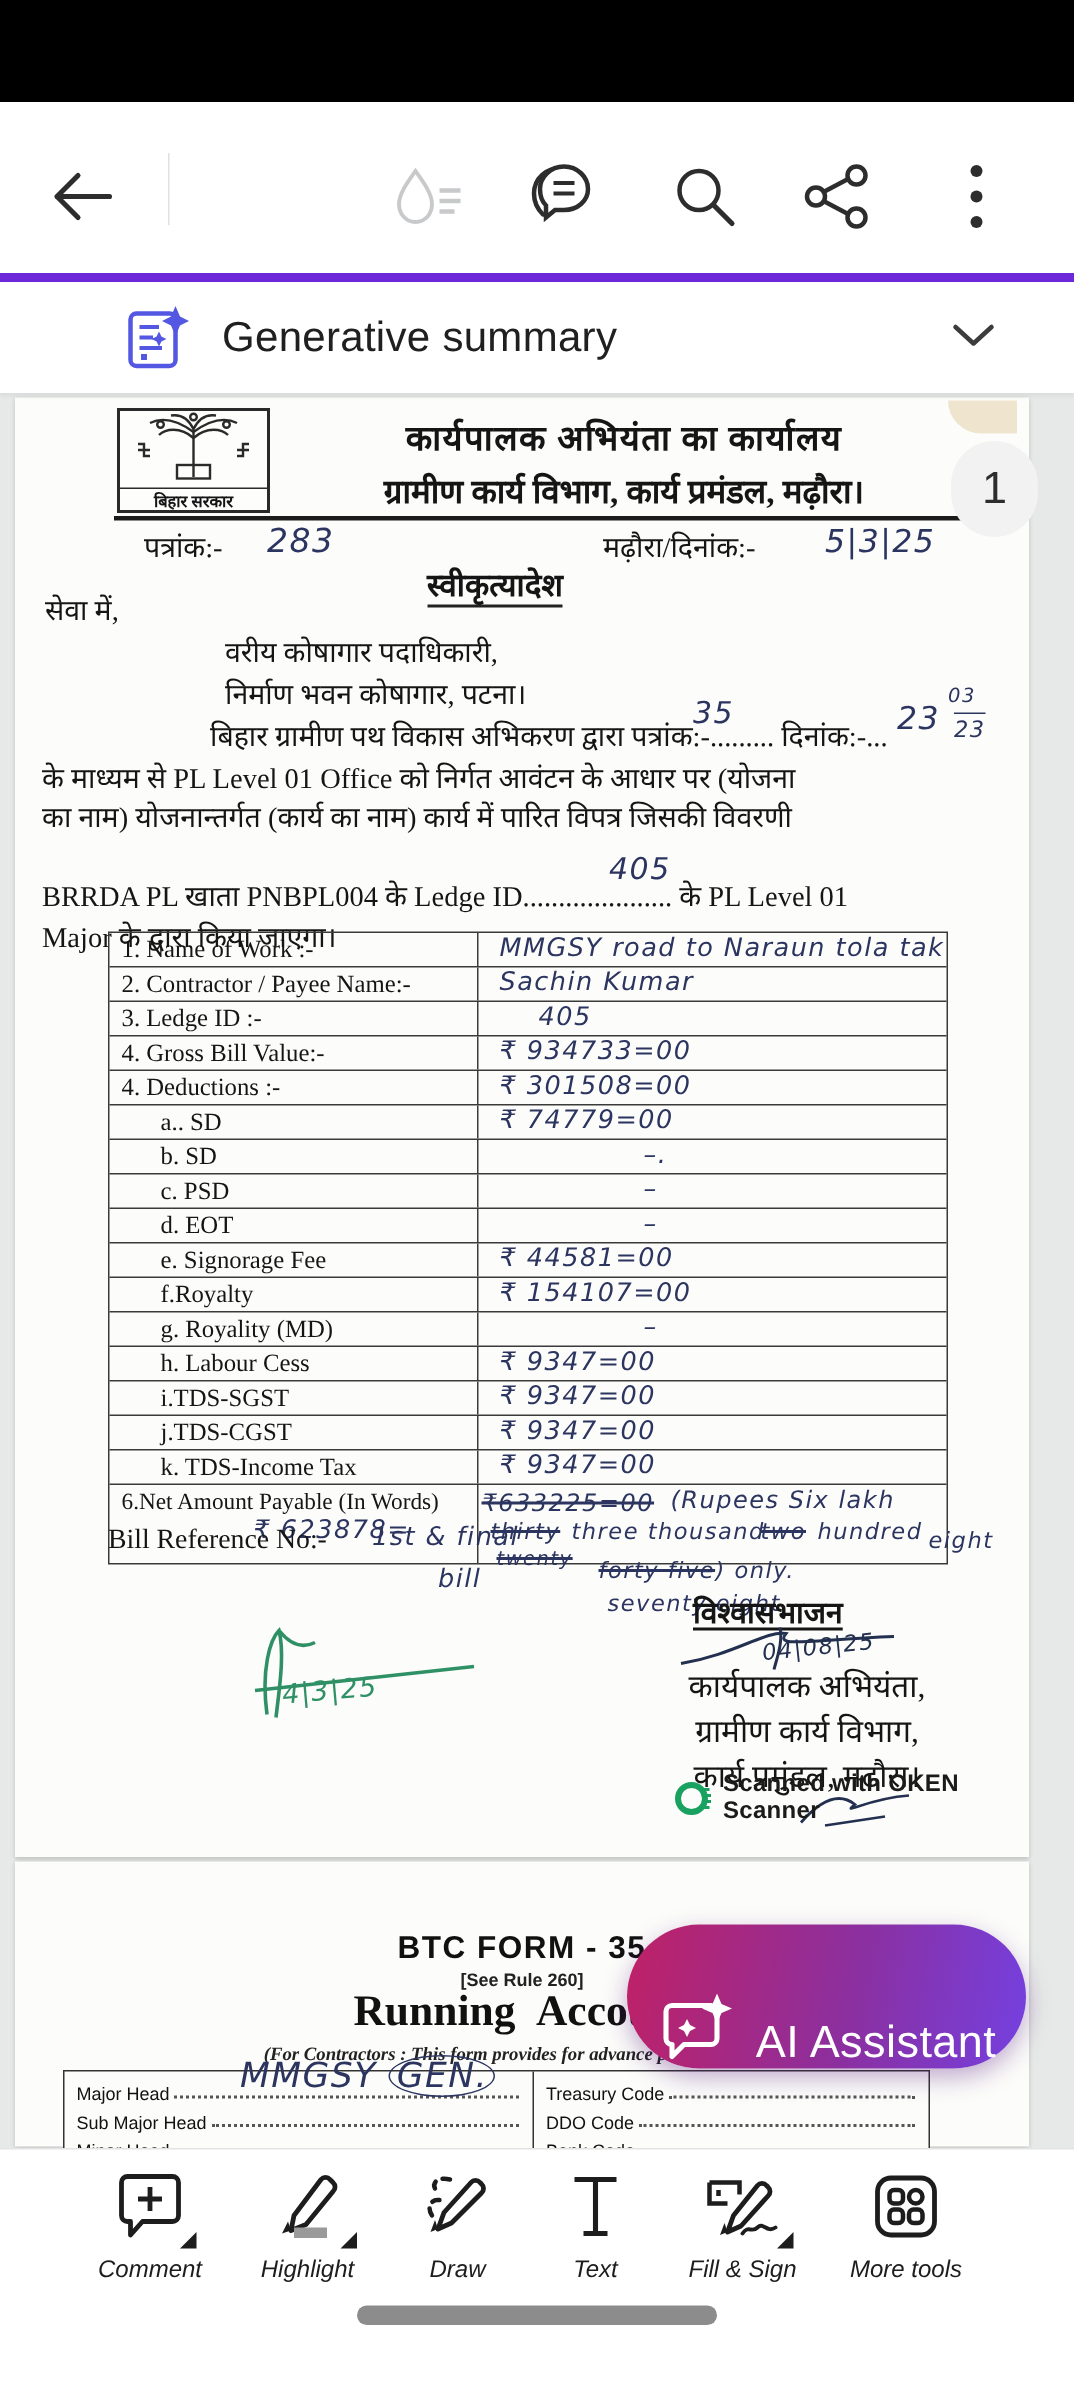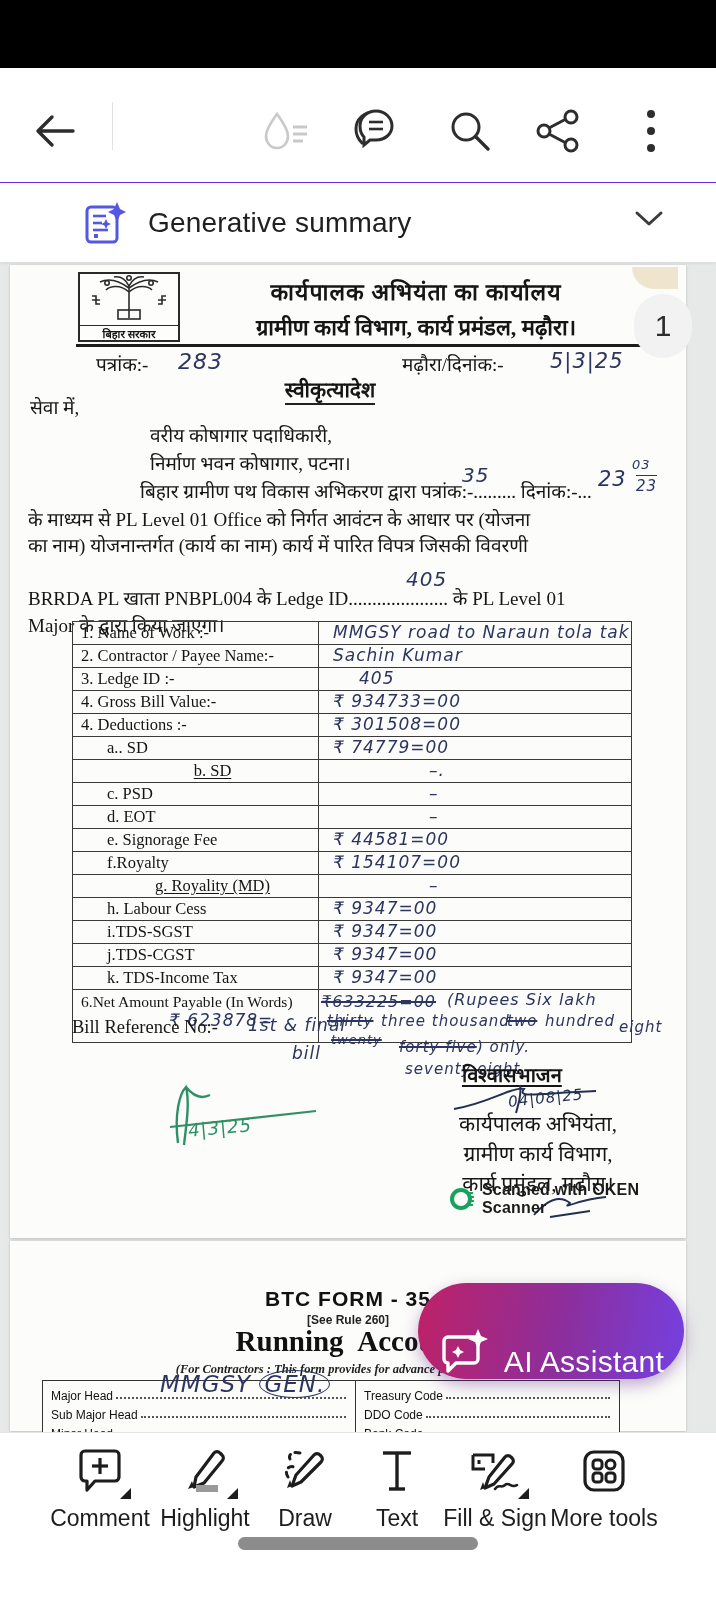--- a/index.html
+++ b/index.html
@@ -8,21 +8,21 @@
     position:relative; width:716px; height:1600px; overflow:hidden;
     font-family:"Liberation Sans", sans-serif; background:#fff;
   }
   
   .status-bar { position:absolute; left:0; top:0; width:716px; height:68px; background:#000; }
   .top-toolbar { position:absolute; left:0; top:68px; width:716px; height:114px; background:#fff; }
   .tt-divider { position:absolute; left:112px; top:34px; width:1px; height:48px; background:#e0e0e0; }
   .tbtn { position:absolute; top:37px; width:52px; height:52px; display:flex; align-items:center; justify-content:center; background:none; border:none; cursor:pointer; }
   .summary-bar {
     position:absolute; left:0; top:182px; width:716px; height:80px; background:#fff;
-    border-top:1px solid #6d28d9; box-shadow:0 2px 3px rgba(0,0,0,.06);
+    border-top:6px solid #6d28d9; box-shadow:0 2px 3px rgba(0,0,0,.06);
     display:flex; align-items:center; z-index:5;
   }
   .summary-bar .gs-icon { margin-left:84px; }
   .summary-label { margin-left:22px; font-size:28px; color:#202020; font-weight:500; letter-spacing:.2px; }
   .summary-chevron { position:absolute; right:52px; top:26px; }
 
   
   .viewer { position:absolute; left:0; top:262px; width:716px; height:1170px; background:#e7e9e8; overflow:hidden; }
   .page { position:absolute; left:10px; width:676px; background:#fcfcfa; box-shadow:0 1px 3px rgba(0,0,0,.18); }
   .page1 { top:3px; height:973px; }
@@ -49,21 +49,21 @@
   .letter-line { left:0; top:86px; width:676px; height:26px; font-size:19px; }
   .title-line { left:0; top:110px; width:640px; text-align:center; }
   .doc-title { font-size:21px; font-weight:bold; border-bottom:2px solid #222; padding-bottom:1px; }
   .bodyline { font-size:19px; line-height:26px; white-space:nowrap; }
 
   .doc-table { left:62px; top:356px; width:560px; border:1.5px solid #3a3a3a; }
   .trow { display:flex; border-bottom:1.5px solid #3a3a3a; height:23px; }
   .trow:last-child { border-bottom:none; }
   .tl { width:246px; border-right:1.5px solid #3a3a3a; font-size:16.5px; padding:1px 0 0 8px; white-space:nowrap; }
   .tl.indent { padding-left:34px; }
-  .tl.u { text-decoration:underline; text-underline-offset:2px;text-align:center; }
+  .tl.u { text-underline-offset:2px; }
   .tv { flex:1; padding:0 0 0 14px; font-size:17px; white-space:nowrap; overflow:visible; }
   .trow.netrow { height:52px; position:relative; overflow:visible; }
   .netlabel { font-size:15.5px; padding-top:3px; }
 
   .leader { flex:1; border-bottom:2px dotted #555; margin:0 3px 4px 3px; }
   .oken { left:440px; top:916px; display:flex; align-items:center; font-family:"Liberation Sans",sans-serif; }
   .oken-text { font-size:16px; font-weight:bold; color:#1b1b1b; margin-left:8px; letter-spacing:.2px; }
 
   
   .p2-center { left:0; width:676px; text-align:center; font-family:"Liberation Sans",sans-serif; }
@@ -84,21 +84,21 @@
     background:linear-gradient(100deg,#bf2166 0%,#8c2f9e 55%,#7440e0 100%);
     display:flex; align-items:flex-end; justify-content:center; gap:14px;
     box-shadow:0 6px 16px rgba(80,20,120,.35); z-index:40; border:none; cursor:pointer;
   }
   .ai-label { color:#fff; font-size:30px; font-weight:500; letter-spacing:.3px; }
 
   
   .bottom-toolbar { position:absolute; left:0; top:1432px; width:716px; height:168px; background:#fff; border-top:1px solid #e4e4e4; z-index:30; }
   .tool { position:absolute; top:10px; width:110px; display:flex; flex-direction:column; align-items:center; cursor:pointer; background:none; border:none; }
   .tool .icon-wrap { position:relative; height:56px; display:flex; align-items:center; justify-content:center; }
-  .tool-label { margin-top:6px; font-size:23px; color:#1d1d1d; }
+  .tool-label { margin-top:6px; font-size:16px; color:#1d1d1d;font-style:italic; }
   .corner-tri { position:absolute; right:-8px; bottom:0; width:0; height:0; border-left:11px solid transparent; border-bottom:11px solid #1d1d1d; }
   .home-indicator { position:absolute; left:238px; top:104px; width:240px; height:13px; border-radius:7px; background:#8c8c8c; }
 
   svg { display:block; }
 </style>
 </head>
 <body>
 
 <div id="app">
 

